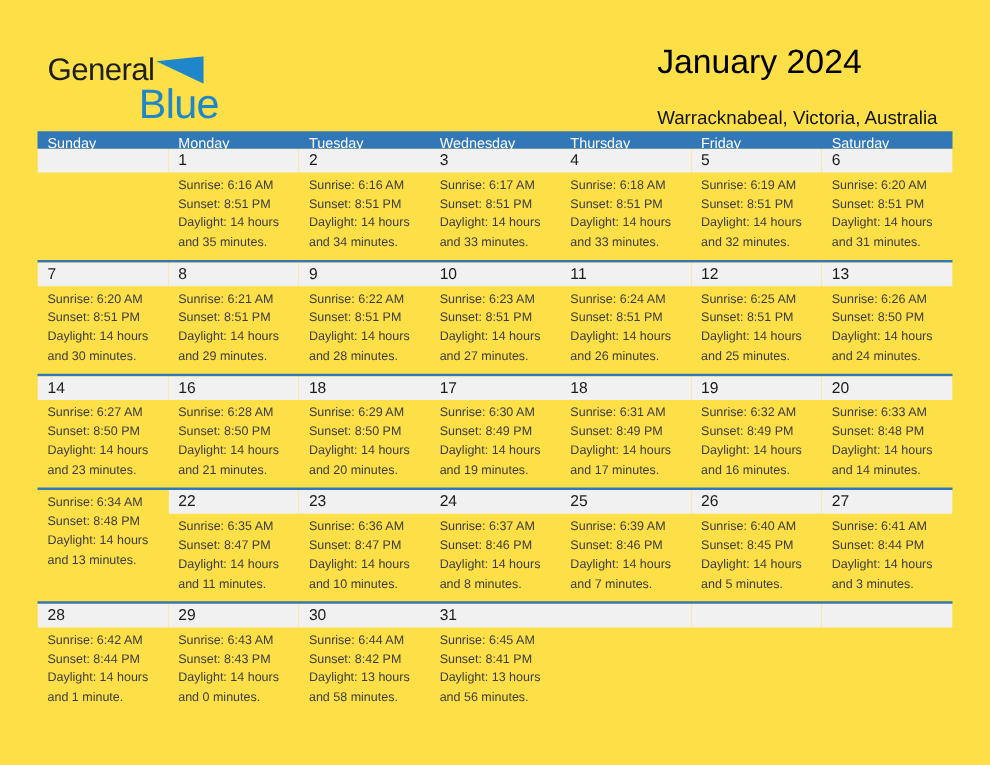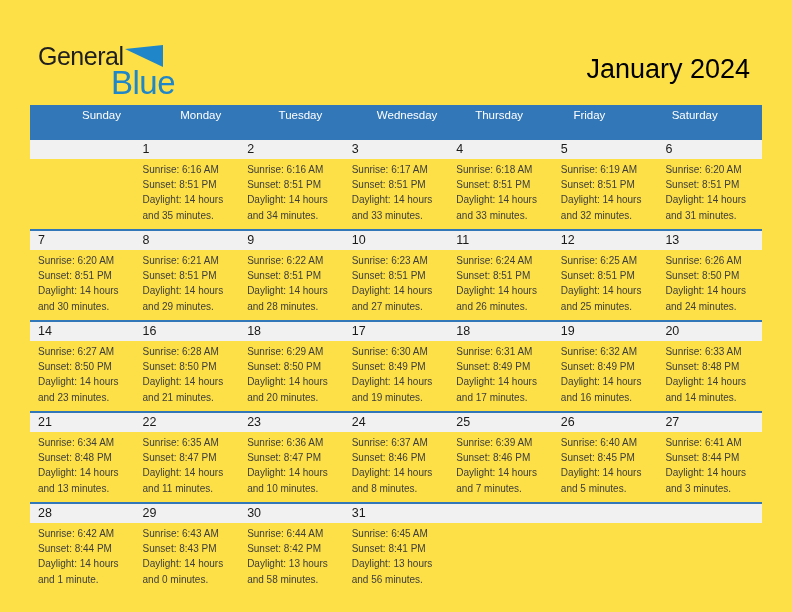--- a/index.html
+++ b/index.html
@@ -8,27 +8,27 @@
   .page { position:relative; width:792px; height:612px; background:#fde047; overflow:hidden; }
 
   
   .logo { position:absolute; left:38px; top:42px; }
   .logo-row1 { display:flex; align-items:flex-start; }
   .logo-general { font-size:25px; color:#1f1f1f; letter-spacing:-0.5px; }
   .logo-tri { margin-left:2px; margin-top:3px; }
   .logo-blue { font-size:33px; color:#1e86c9; letter-spacing:-0.5px; margin-left:73px; margin-top:-7px; }
 
   
-  .titlebox { position:absolute; right:42px; top:54px; text-align:right; }
+  .titlebox { position:absolute; right:42px; top:34px; }
   .month-title { font-size:27px; color:#000000; }
   .location-subtitle { font-size:15px; color:#111111; margin-top:21px; }
 
   
   .cal { position:absolute; left:30px; top:105px; width:732px; }
-  .weekday-row { display:grid; grid-template-columns:repeat(7,1fr); background:#3277b8; height:35px;padding-left:44px; }
+  .weekday-row { display:grid; grid-template-columns:repeat(7,1fr); background:#3277b8; height:14px; }
   .weekday { color:#ffffff; font-size:11.5px; line-height:21px; padding-left:8px; overflow:hidden; white-space:nowrap; }
 
   .week { display:grid; grid-template-columns:repeat(7,1fr); border-top:2px solid #3277b8; height:91px; }
   .week:first-child { border-top:none; height:89px; }
 
   .cell { overflow:hidden; }
   .daynum { height:19px; background:#f1f1f1; font-size:12.5px; line-height:19px; padding-left:8px; color:#1a1a1a; }
   .details { padding:3px 4px 0 8px; font-size:10px; line-height:15.2px; color:#3d3d3d; }
 </style>
 </head>
@@ -252,21 +252,20 @@
     <div class="details">
       <div>Sunrise: 6:33 AM</div>
       <div>Sunset: 8:48 PM</div>
       <div>Daylight: 14 hours</div>
       <div>and 14 minutes.</div>
     </div>
   </div>
         </div>
         <div class="week">
           <div class="cell">
-    <div class="daynum">21</div>
     <div class="details">
       <div>Sunrise: 6:34 AM</div>
       <div>Sunset: 8:48 PM</div>
       <div>Daylight: 14 hours</div>
       <div>and 13 minutes.</div>
     </div>
   </div>
           <div class="cell">
     <div class="daynum">22</div>
     <div class="details">

